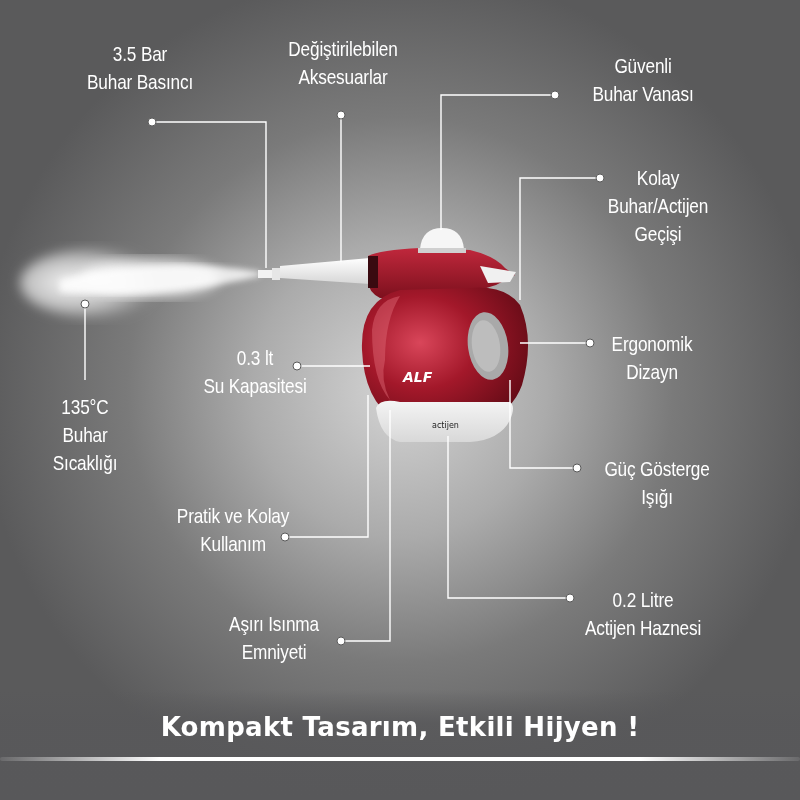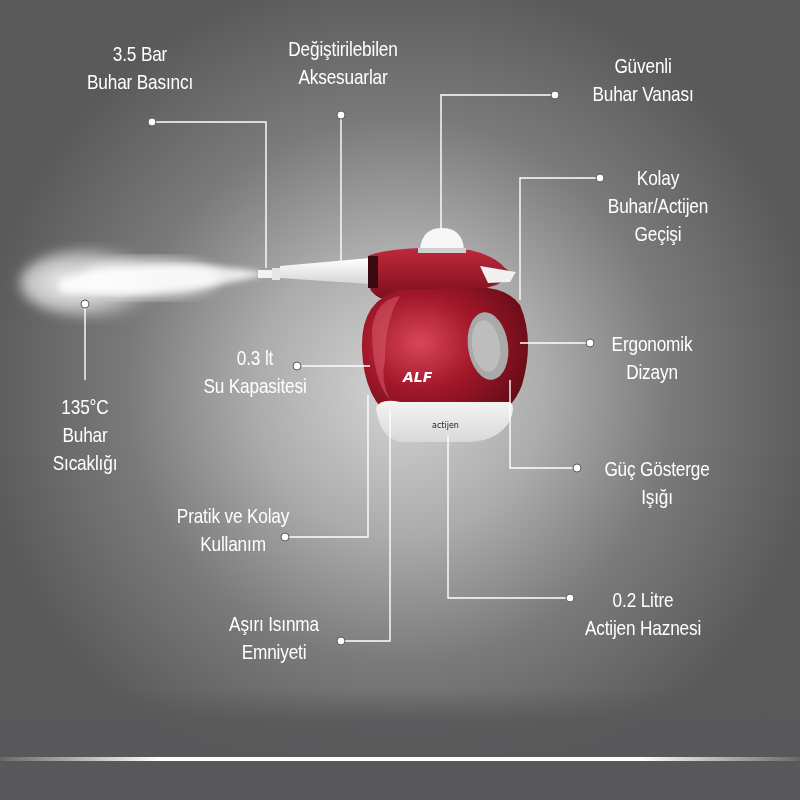--- a/index.html
+++ b/index.html
@@ -184,14 +184,15 @@
   <div class="label" style="left:543px; top:586px; width:200px;">
     <span>0.2 Litre</span>
     <span>Actijen Haznesi</span>
   </div>
   <div class="label" style="left:174px; top:610px; width:200px;">
     <span>Aşırı Isınma</span>
     <span>Emniyeti</span>
   </div>
 
   <div class="footer-band"></div>
+  <div class="footer-title">Kompakt Tasarım, Etkili Hijyen !</div>
   <div class="footer-rule"></div>
 </div>
 
 </body></html>

